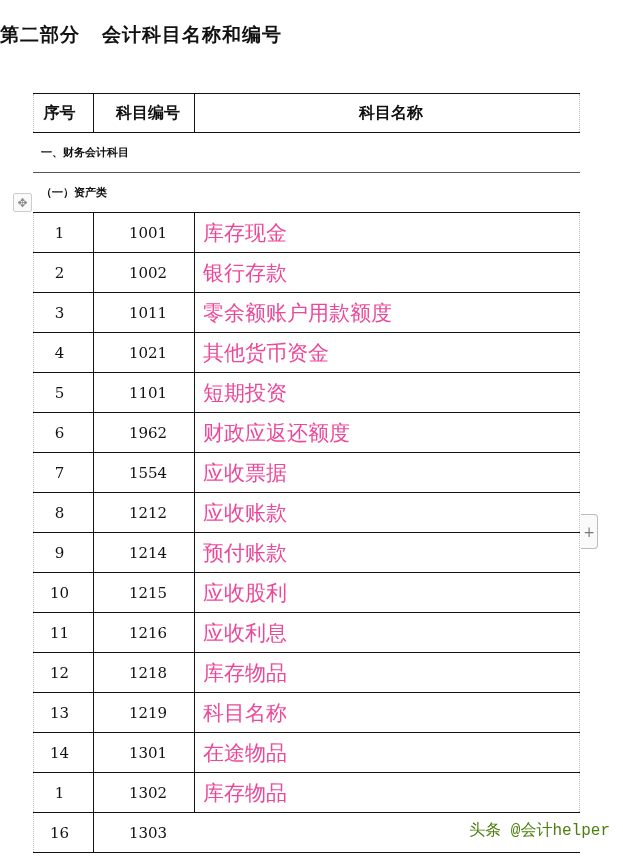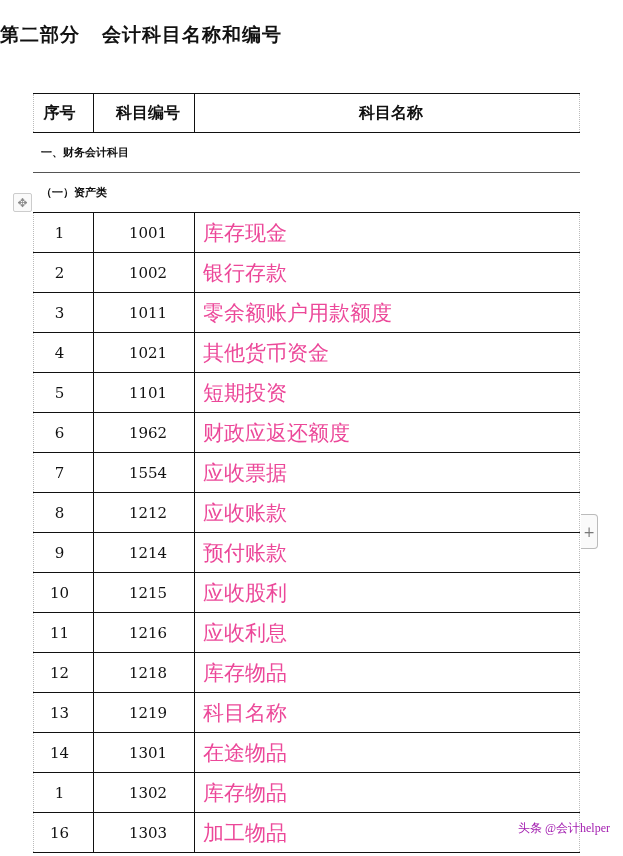--- a/index.html
+++ b/index.html
@@ -22,22 +22,22 @@
   .span { position:absolute; left:8px; top:0; height:100%; display:flex; align-items:center;
           font-family:"DejaVu Sans","Liberation Sans",sans-serif; font-weight:bold; font-size:11px; }
   .data .c1, .data .c2 { font-size:15px; }
   .data .c3 { font-size:21px; font-family:Liberation Mono, monospace; color:#ec4899; }
   .move-handle { position:absolute; left:13px; top:193px; width:17px; height:17px; border:1px solid #ccc;
                  border-radius:2px; background:#fafafa; color:#888; font-size:12px; display:flex;
                  align-items:center; justify-content:center; }
   .add-handle { position:absolute; left:581px; top:514px; width:16px; height:33px; border:1px solid #bbb;
                 border-left:none; border-radius:0 4px 4px 0; background:#fafafa; color:#777;
                 font-size:14px; display:flex; align-items:center; justify-content:center; }
-  .watermark { position:absolute; right:13px; top:820px; font-family:Liberation Serif, serif;
-               font-size:12px; color:#a21caf; text-shadow:0 0 2px #fff; }
+  .watermark { position:absolute; right:13px; top:820px; font-family:Liberation Mono, monospace;
+               font-size:16px; color:#4d7c0f; text-shadow:0 0 2px #fff; }
 </style>
 </head>
 <body>
 
 <div class="title">
   <span>第二部分</span><span class="gap"></span><span>会计科目名称和编号</span>
 </div>
 
 <div class="move-handle">✥</div>
 <div class="add-handle">+</div>
@@ -126,18 +126,17 @@
         <div class="cell c3">在途物品</div>
       </div>
       <div class="row data">
         <div class="cell c1">1</div>
         <div class="cell c2">1302</div>
         <div class="cell c3">库存物品</div>
       </div>
       <div class="row data">
         <div class="cell c1">16</div>
         <div class="cell c2">1303</div>
-        <div class="cell c3">加工物品</div>
       </div>
     </div>
 </div>
 
 <div class="watermark">头条 @会计helper</div>
 
 </body></html>

